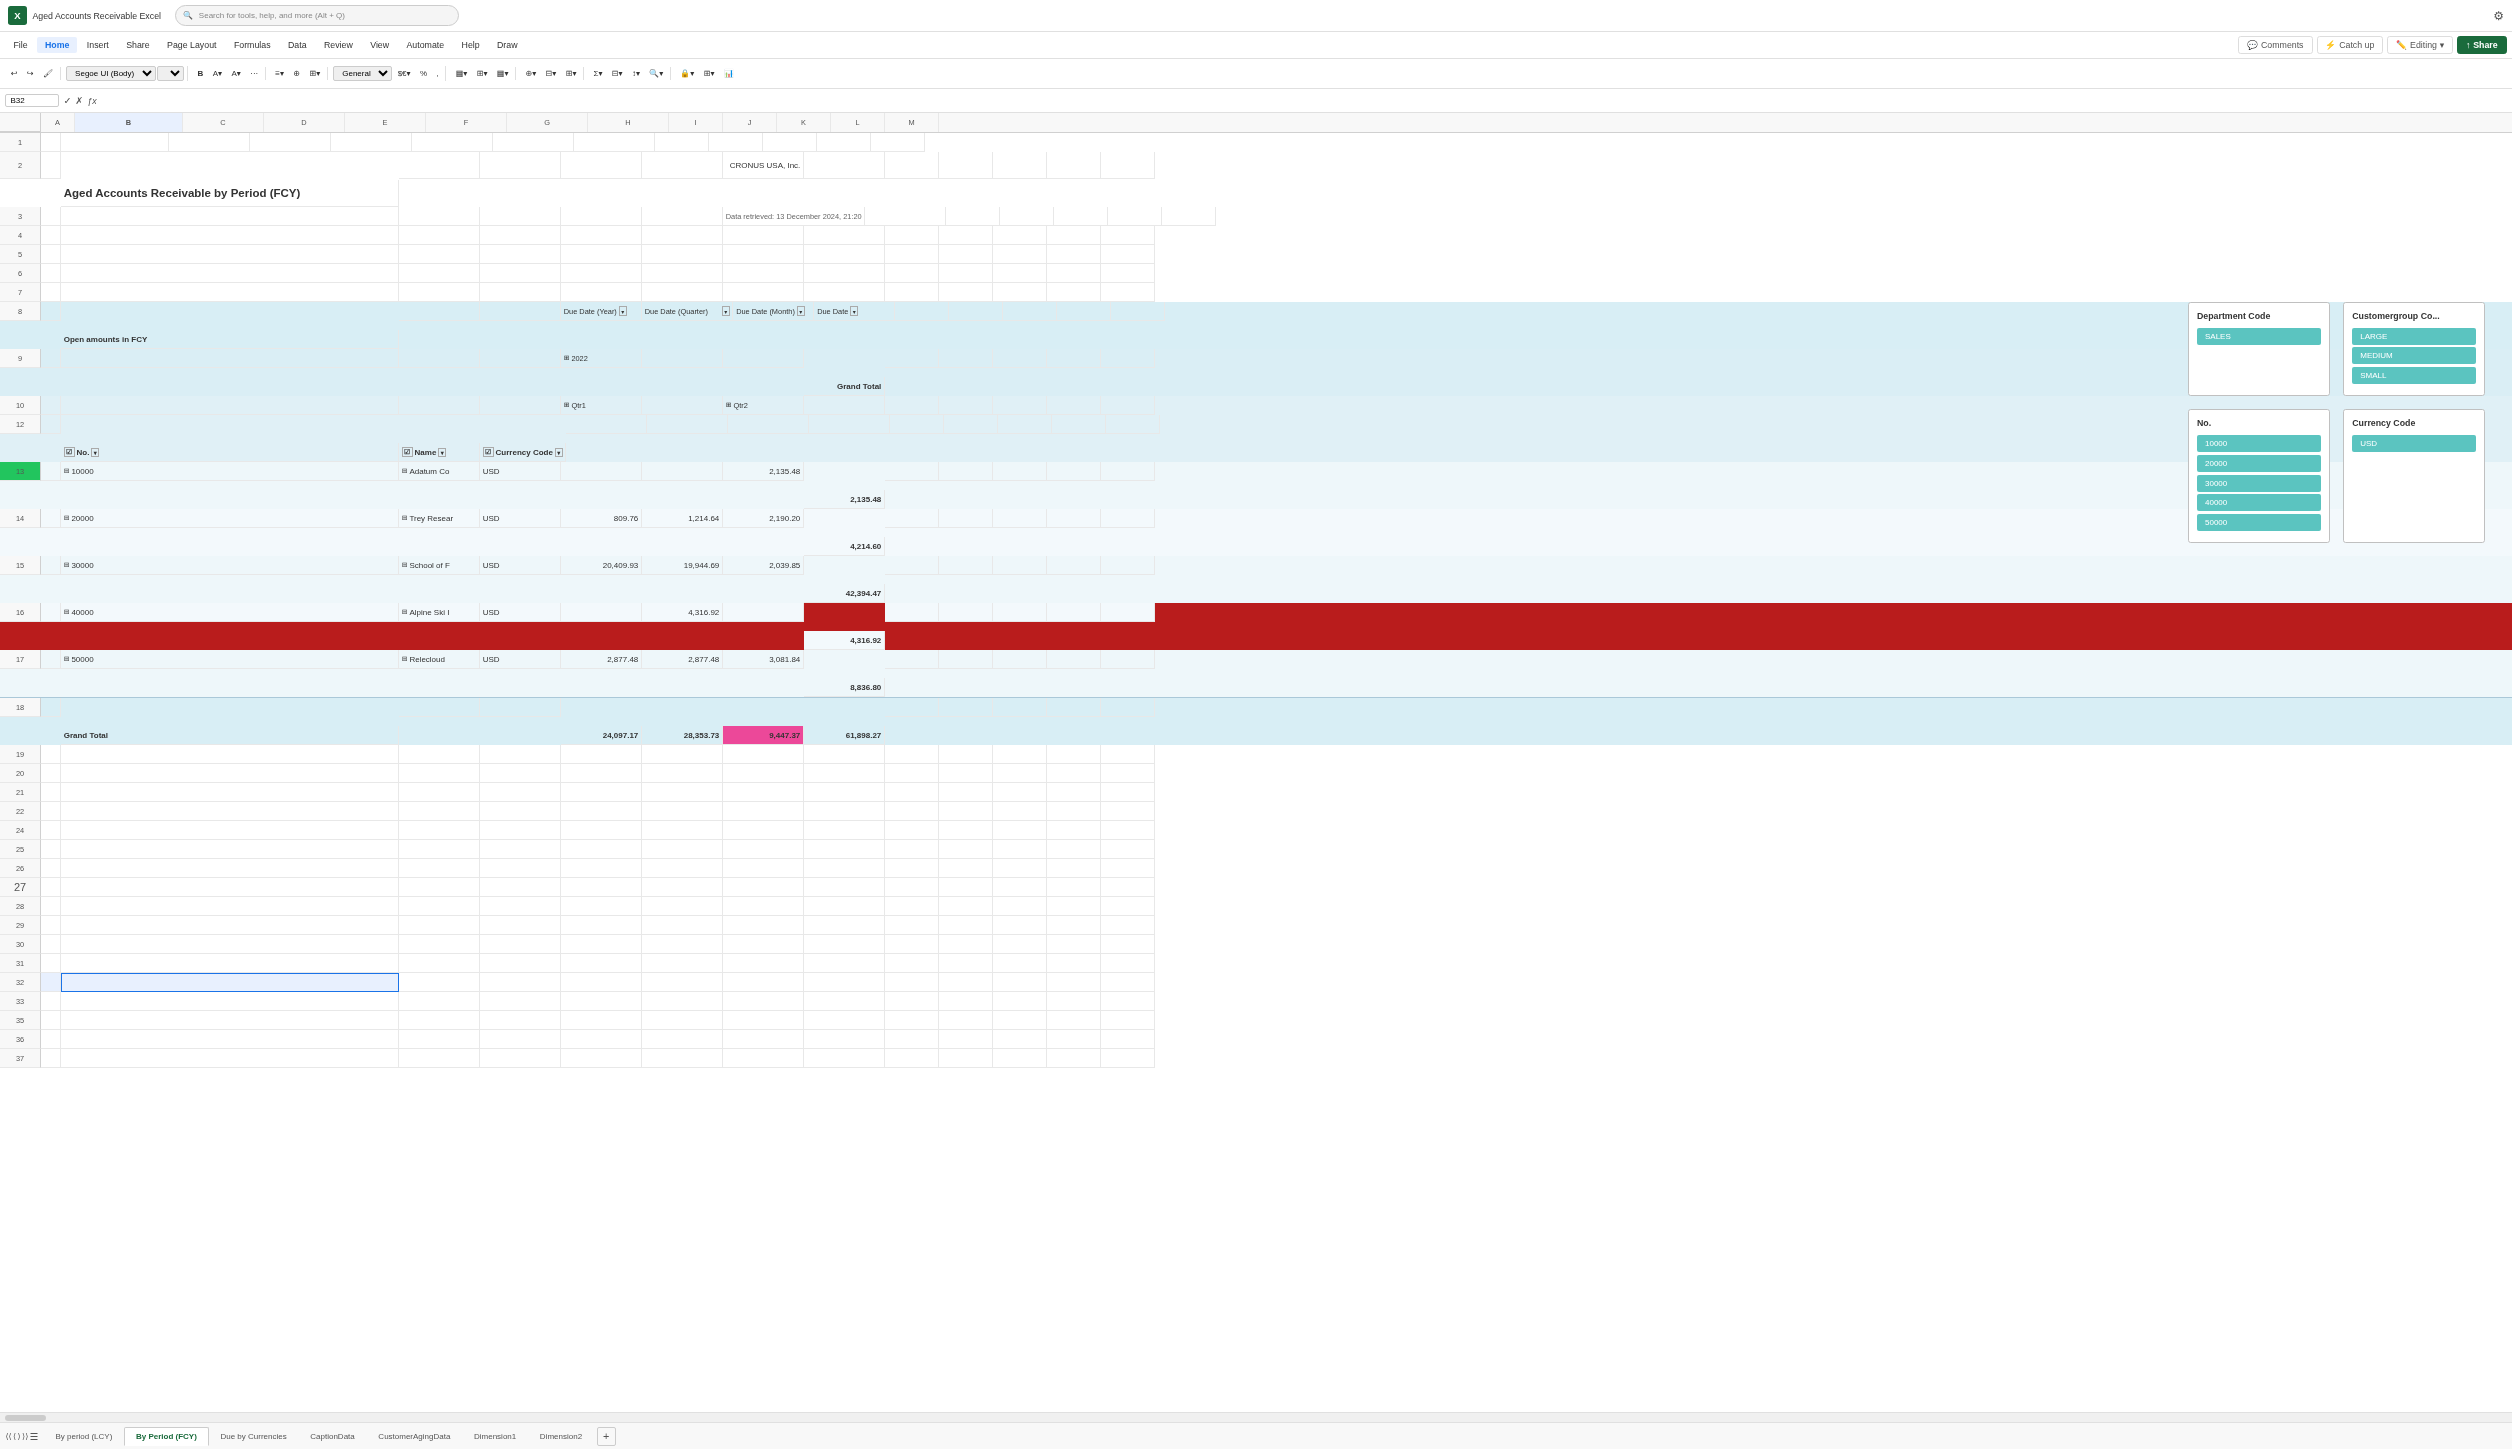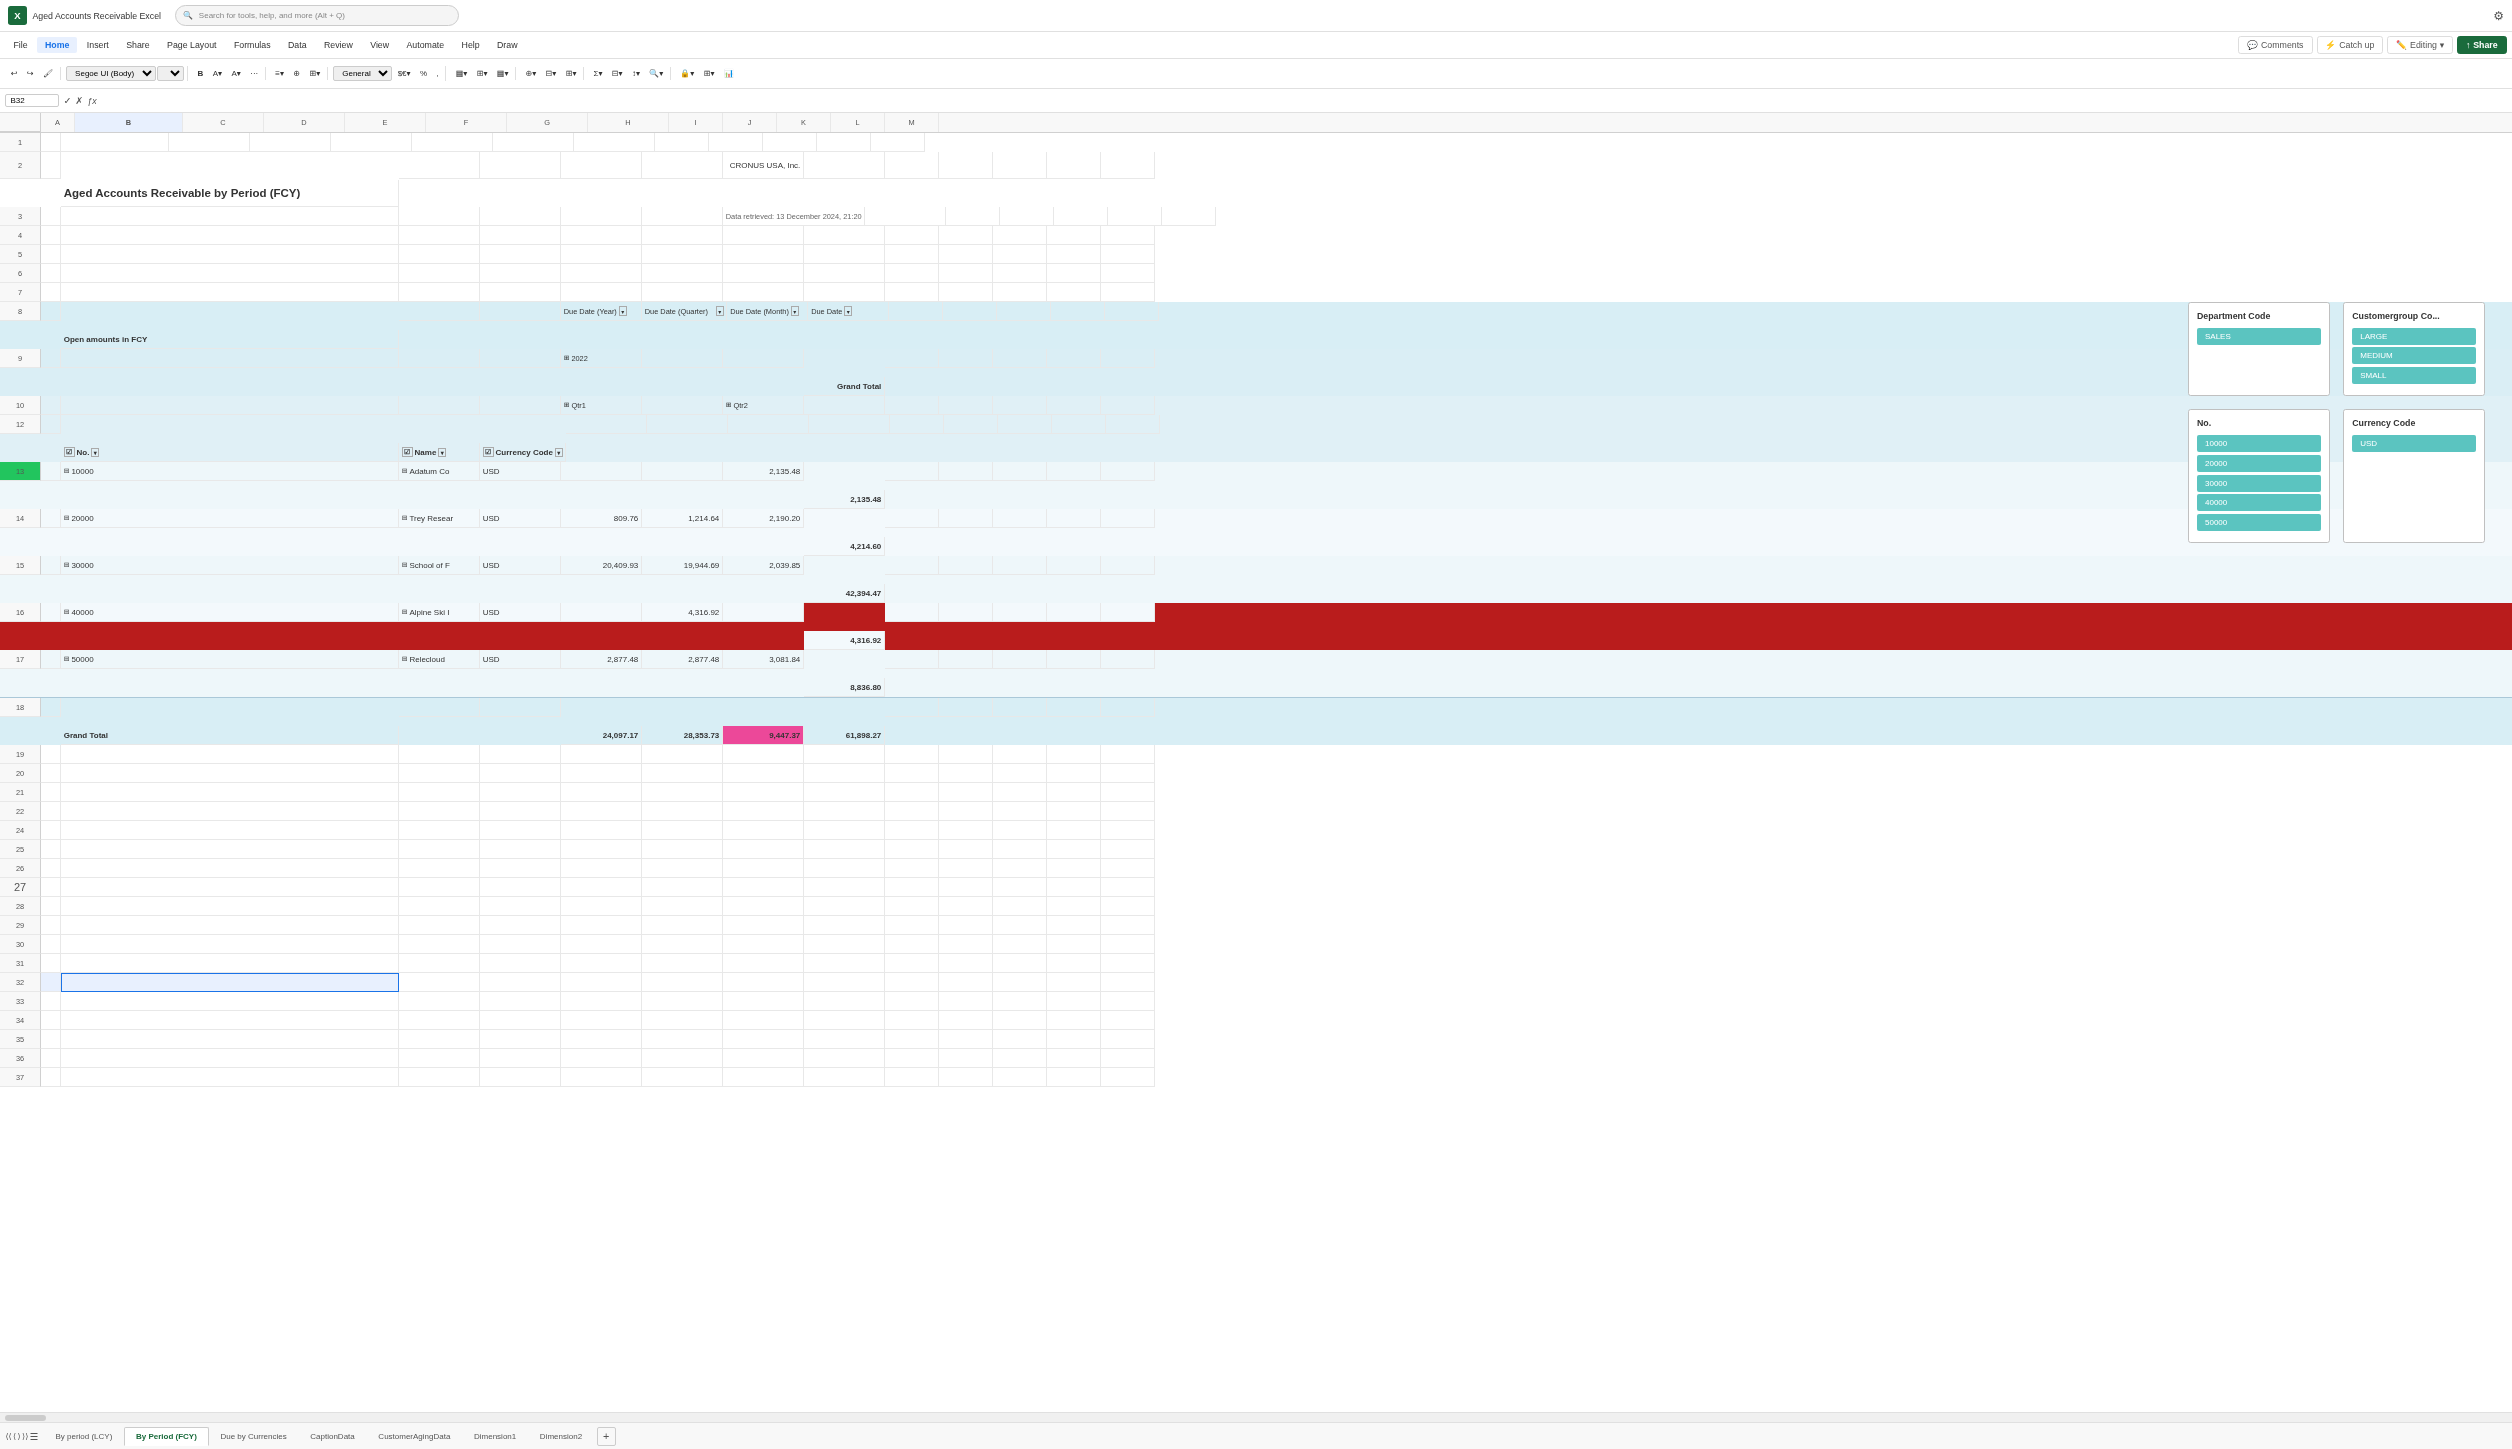--- a/index.html
+++ b/index.html
@@ -387,21 +387,21 @@
       <div class="grid-cell col-a" style="background:#d8eef5;"></div>
       <div class="grid-cell col-b bold" style="background:#d8eef5;min-width:338px;">Open amounts in FCY</div>
       <div class="grid-cell col-c" style="background:#d8eef5;"></div>
       <div class="grid-cell col-d" style="background:#d8eef5;"></div>
 
       <div class="grid-cell col-e" style="background:#d8eef5;font-size:7.4px;gap:2px;">
         <span>Due Date (Year)</span>
         <span style="font-size:6px;border:0.7px solid #aaa;padding:0.7px 1.4px;cursor:pointer;">▾</span>
       </div>
 
-      <div class="grid-cell col-f" style="background:#d8eef5;font-size:7.4px;gap:8px;">
+      <div class="grid-cell col-f" style="background:#d8eef5;font-size:7.4px;gap:14px;">
         <span>Due Date (Quarter)</span>
         <span style="font-size:6px;border:0.7px solid #aaa;padding:0.7px 1.4px;cursor:pointer;">▾</span>
       </div>
 
       <div class="grid-cell col-g" style="background:#d8eef5;font-size:7.4px;gap:2px;">
         <span>Due Date (Month)</span>
         <span style="font-size:6px;border:0.7px solid #aaa;padding:0.7px 1.4px;cursor:pointer;">▾</span>
       </div>
 
       <div class="grid-cell col-h" style="background:#d8eef5;font-size:7.4px;gap:2px;">
@@ -829,36 +829,20 @@
     <div class="grid-cell col-f"></div>
     <div class="grid-cell col-g"></div>
     <div class="grid-cell col-h"></div>
     <div class="grid-cell col-i"></div>
     <div class="grid-cell col-j"></div>
     <div class="grid-cell col-k"></div>
     <div class="grid-cell col-l"></div>
     <div class="grid-cell col-m"></div>
   </div>
         <div class="grid-row">
-    <div style="min-width:41px;height:19px;background:#f8f8f8;border-right:0.7px solid #d0d0d0;border-bottom:0.7px solid #e8e8e8;display:flex;align-items:center;justify-content:center;font-size:7.4px;color:#555;">34</div>
-    <div class="grid-cell col-a"></div>
-    <div class="grid-cell col-b" style="min-width:338px;"></div>
-    <div class="grid-cell col-c"></div>
-    <div class="grid-cell col-d"></div>
-    <div class="grid-cell col-e"></div>
-    <div class="grid-cell col-f"></div>
-    <div class="grid-cell col-g"></div>
-    <div class="grid-cell col-h"></div>
-    <div class="grid-cell col-i"></div>
-    <div class="grid-cell col-j"></div>
-    <div class="grid-cell col-k"></div>
-    <div class="grid-cell col-l"></div>
-    <div class="grid-cell col-m"></div>
-  </div>
-        <div class="grid-row">
     <div style="min-width:41px;height:19px;background:#f8f8f8;border-right:0.7px solid #d0d0d0;border-bottom:0.7px solid #e8e8e8;display:flex;align-items:center;justify-content:center;font-size:7.4px;color:#555;">35</div>
     <div class="grid-cell col-a"></div>
     <div class="grid-cell col-b" style="min-width:338px;"></div>
     <div class="grid-cell col-c"></div>
     <div class="grid-cell col-d"></div>
     <div class="grid-cell col-e"></div>
     <div class="grid-cell col-f"></div>
     <div class="grid-cell col-g"></div>
     <div class="grid-cell col-h"></div>
     <div class="grid-cell col-i"></div>

